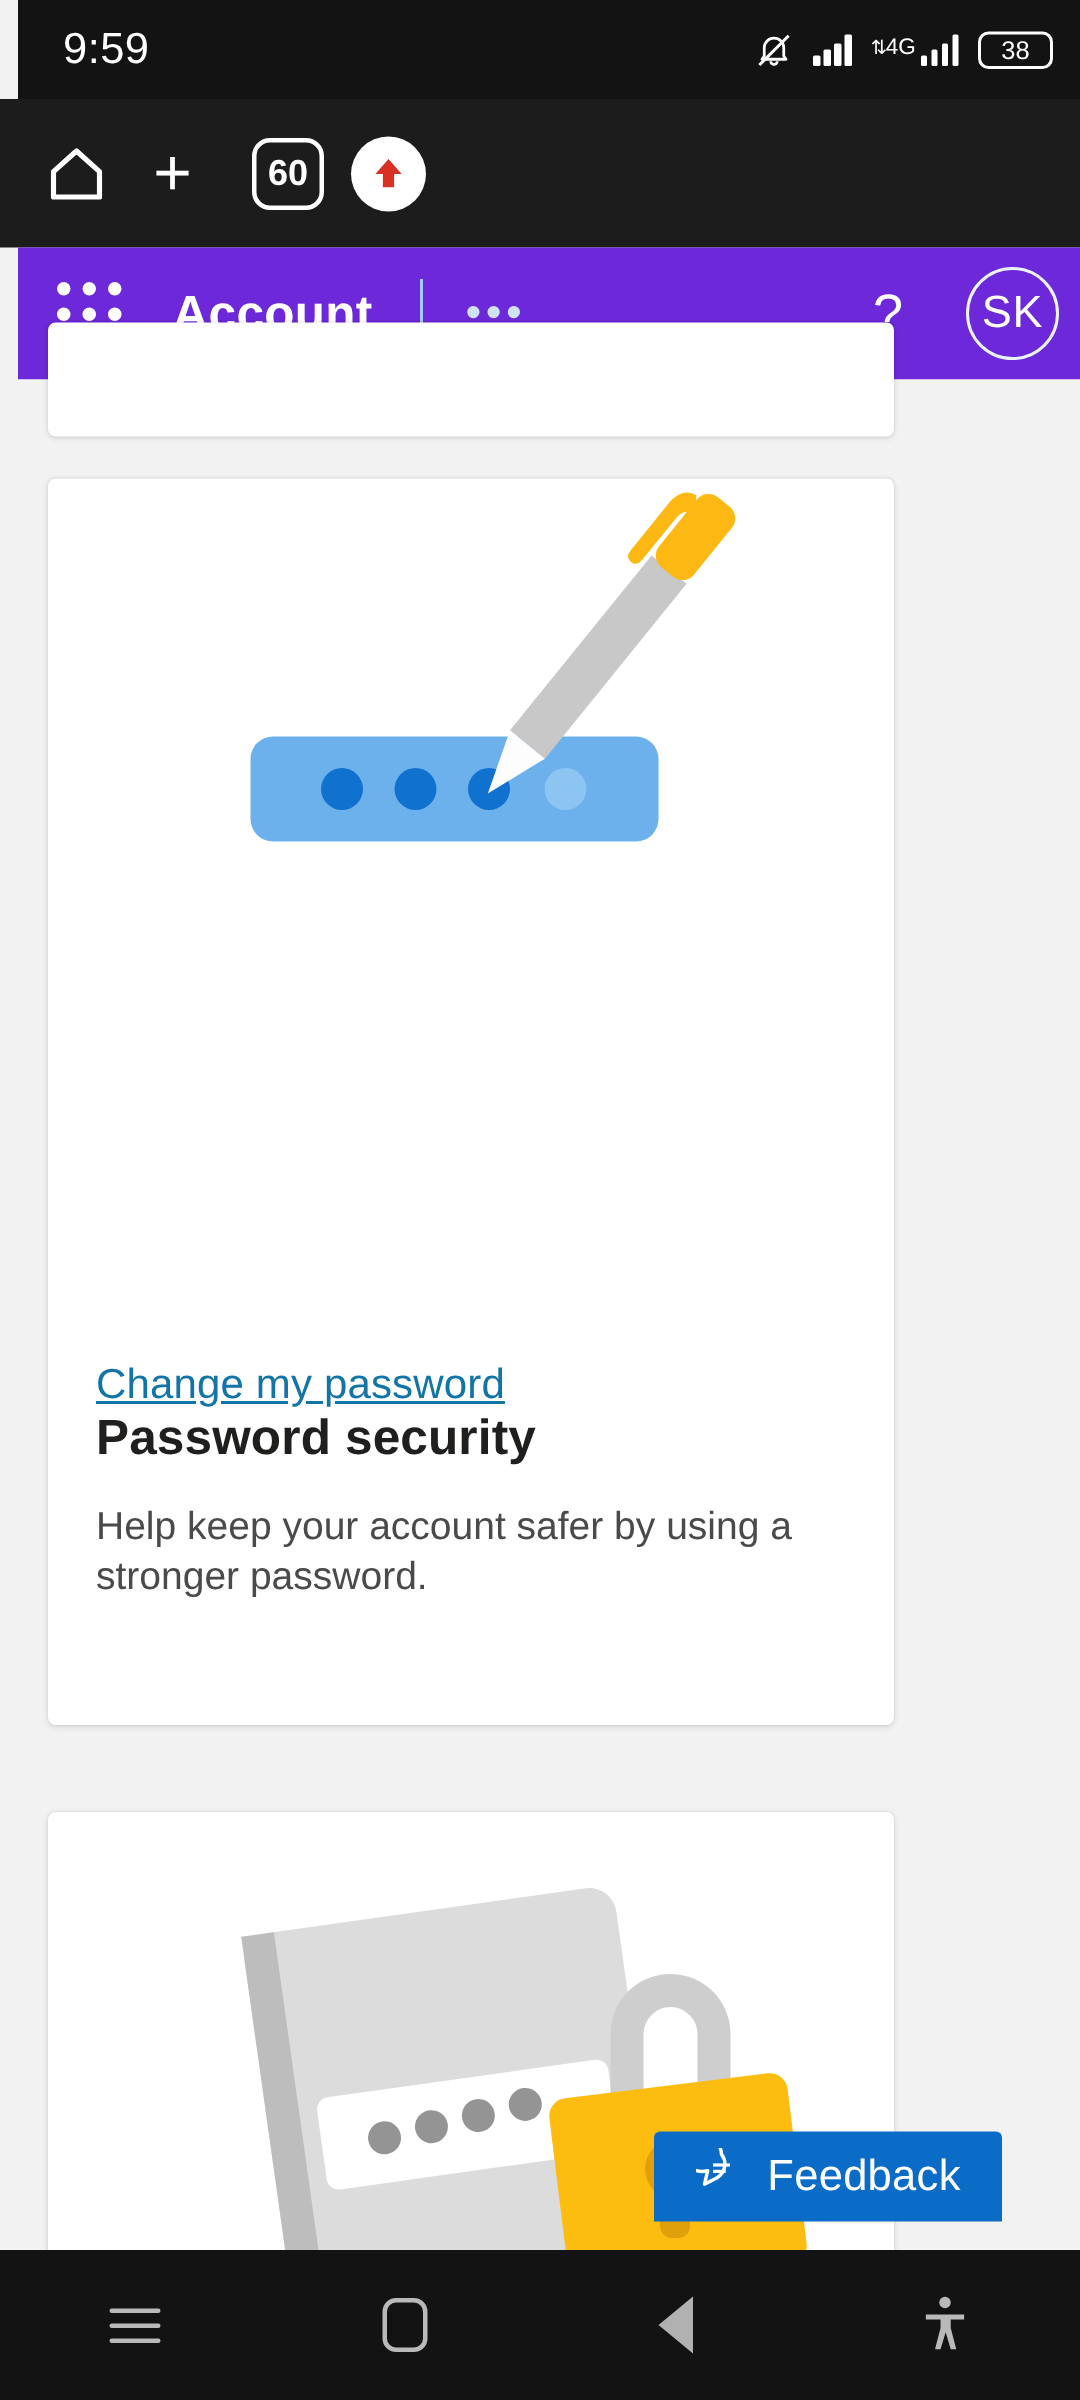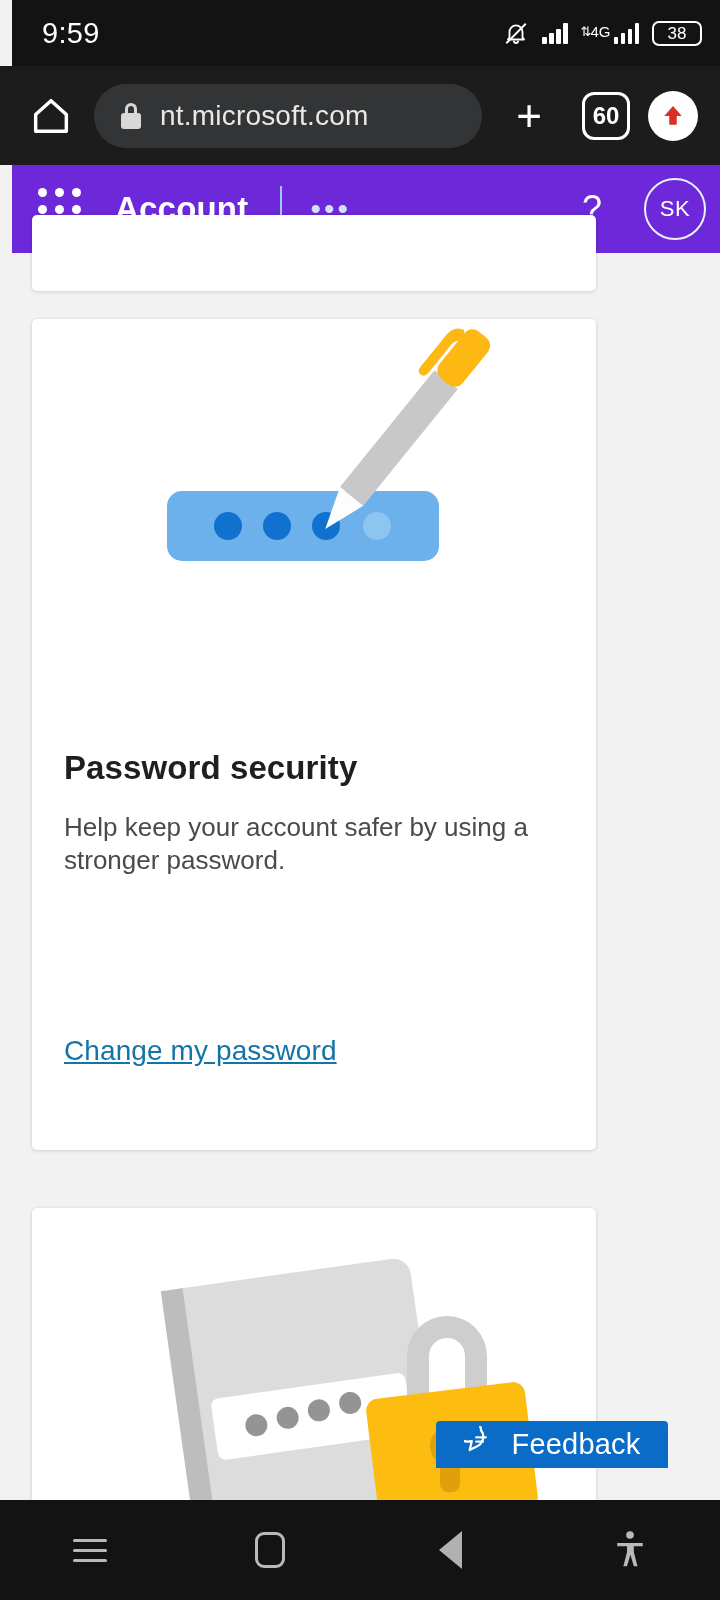--- a/index.html
+++ b/index.html
@@ -72,21 +72,21 @@
   }
   .waffle { display:grid; grid-template-columns:repeat(3,9px); grid-gap:8px; }
   .waffle span { width:9px; height:9px; background:#fff; border-radius:50%; display:block; }
   .ms-title { color:#fff; font-size:33px; font-weight:600; margin-left:34px; letter-spacing:.2px; }
   .ms-divider { width:2px; height:46px; background:#9fcbee; margin:0 28px 0 32px; }
   .ms-ellipsis { color:#cfe3f6; font-size:30px; letter-spacing:3px; line-height:10px; }
   .ms-spacer { flex:1; }
   .ms-help { color:#fff; font-size:36px; font-weight:400; margin-right:42px; }
   .ms-avatar {
     width:62px; height:62px; border-radius:50%; border:2px solid #eaf3fb;
-    color:#fff; font-size:22px; letter-spacing:.5px;
+    color:#fff; font-size:30px; letter-spacing:.5px;
     display:flex; align-items:center; justify-content:center;text-align:center;
   }
 
   
   .content { position:absolute; top:253px; left:0; width:720px; bottom:0; background:#f2f2f2; }
   .card {
     position:absolute; left:32px; width:564px;
     background:#fff; border-radius:5px;
     box-shadow:0 1px 4px rgba(0,0,0,.12), 0 0 2px rgba(0,0,0,.08);
   }
@@ -100,21 +100,21 @@
   .card-link { font-size:28px; color:#1274a7; letter-spacing:.1px; }
 
   
   .illu1 { position:relative; width:100%; height:430px; }
 
   
   .illu2 { position:relative; width:100%; height:340px; overflow:hidden; }
 
   
   .feedback {
-    position:absolute; left:436px; top:1168px; width:232px; height:47px;
+    position:absolute; left:436px; top:1168px; width:232px; height:60px;
     background:#0a6cc7; border-radius:4px 4px 0 0;
     display:flex; align-items:center; justify-content:center; gap:14px;
   }
   .fb-label { color:#fff; font-size:29px; font-weight:400; letter-spacing:.2px; }
 
   
   .navbar {
     position:absolute; bottom:0; left:0; width:720px; height:100px;
     background:#131313; display:flex; align-items:center;
   }
@@ -160,27 +160,20 @@
       <span class="battery">38</span>
     </div>
   </div>
 
   <div class="browserbar">
     <div class="home-btn">
       <svg width="46" height="46" viewBox="0 0 24 24">
         <path d="M4 11.2 12 4l8 7.2V20H4z" fill="none" stroke="#fff" stroke-width="1.8" stroke-linejoin="round"></path>
       </svg>
     </div>
-    <div class="urlpill">
-      <span class="lock-ico">
-        <span class="shackle"></span>
-          <span class="body"></span>
-      </span>
-      <span class="urltext" title="Search or type web address">nt.microsoft.com</span>
-    </div>
     <div class="plus-btn">+</div>
     <div class="tabcount">60</div>
     <div class="uparrow-btn">
       <svg width="30" height="30" viewBox="0 0 24 24">
         <path d="M12 4 5 12h4v7h6v-7h4z" fill="#d93025"></path>
       </svg>
     </div>
   </div>
 
   <div class="msheader">
@@ -223,27 +216,27 @@
 
             <rect x="286" y="-38" width="30" height="60" rx="10" fill="#fdb813"></rect>
 
             <path d="M284 -30 q-11 2 -11 16 l0 40 q0 6 5 6 q5 0 5 -6 l0 -36 q0 -8 8 -10 z" fill="#fdb813"></path>
 
             <path d="M286 170 l15 42 l15 -42 z" fill="#fdfdfd"></path>
           </g>
         </svg>
       </div>
 
+      <div class="card-body" style="margin-top:158px;">
+        <a class="card-link" href="#">Change my password</a>
+      </div>
+
       <div class="card-body">
         <div class="card-h2">Password security</div>
         <div class="card-p">Help keep your account safer by using a stronger password.</div>
-      </div>
-
-      <div class="card-body" style="margin-top:158px;">
-        <a class="card-link" href="#">Change my password</a>
       </div>
     </div>
 
     <div class="card card-next">
       <div class="illu2">
         <svg width="564" height="340" viewBox="0 0 564 340">
 
           <g transform="rotate(-8 290 210)">
             <rect x="148" y="62" width="250" height="290" rx="18" fill="#dcdcdc"></rect>
             <rect x="148" y="62" width="22" height="290" fill="#bdbdbd"></rect>

